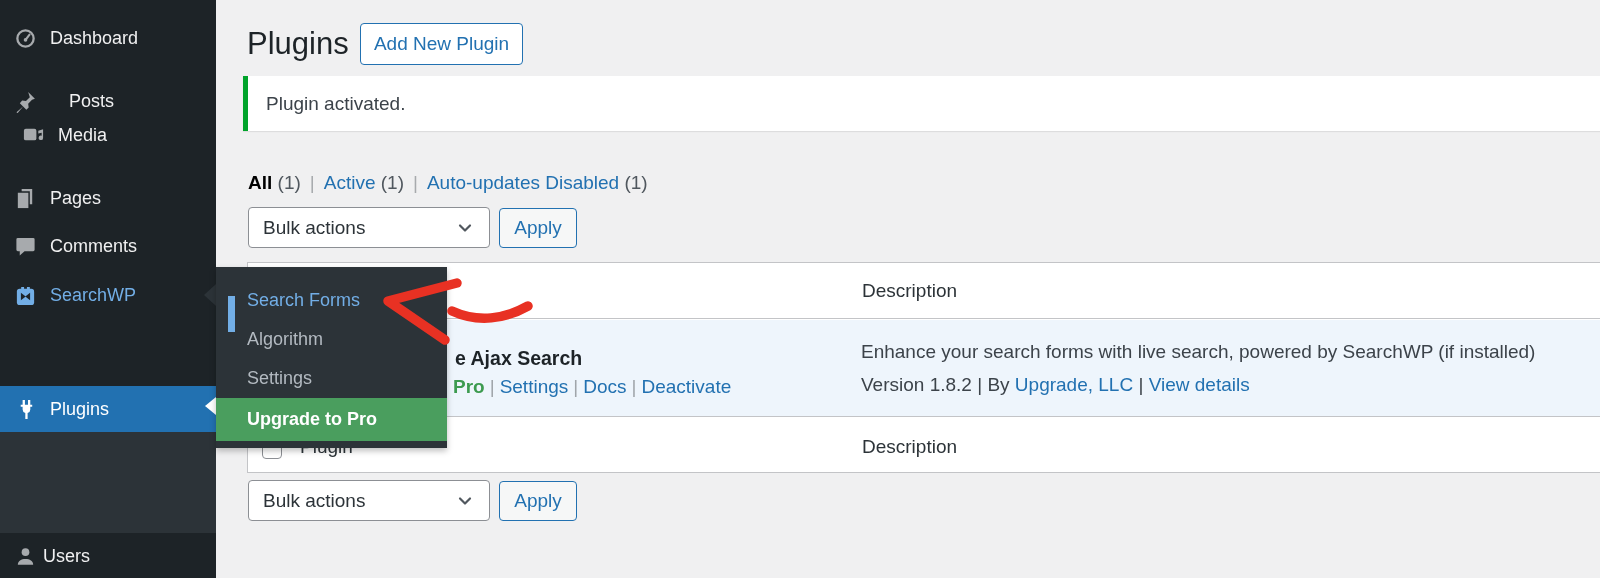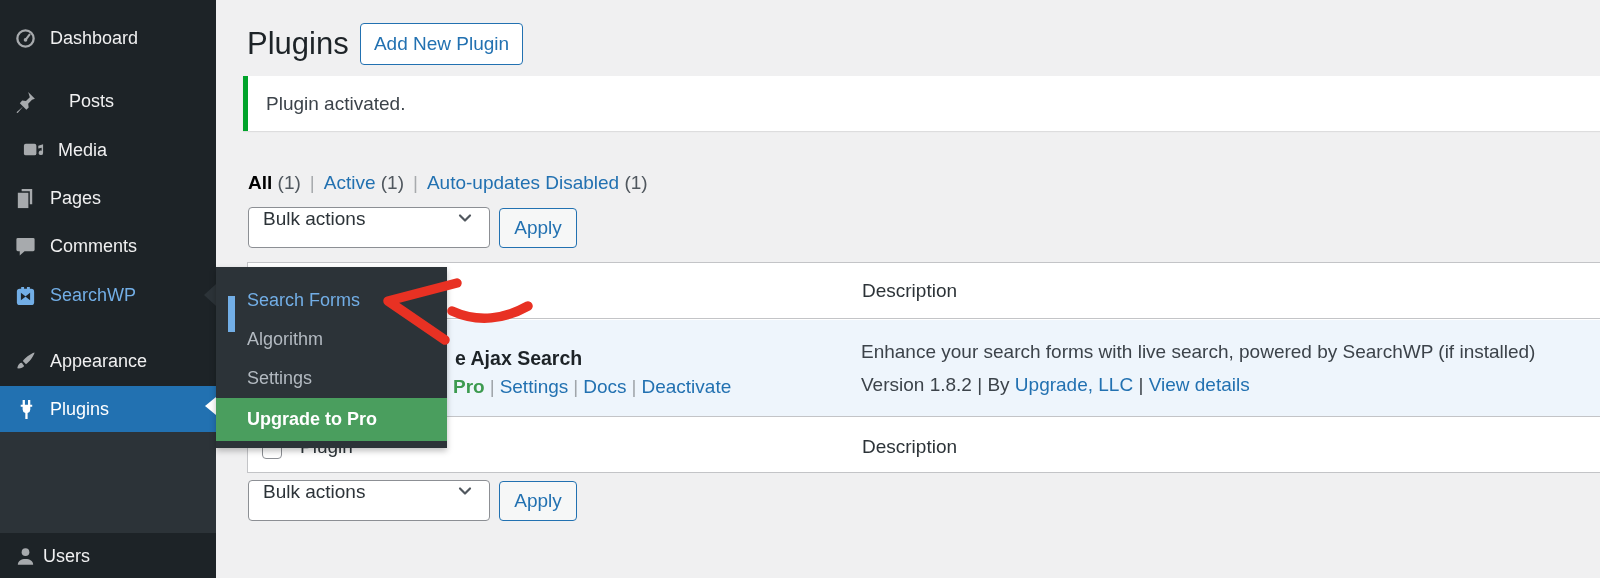--- a/index.html
+++ b/index.html
@@ -35,21 +35,21 @@
   .notice{position:absolute;left:243px;top:76px;width:1357px;height:55px;background:#fff;
     border-left:5px solid #00a32a;box-shadow:0 1px 1px rgba(0,0,0,.08);
     display:flex;align-items:center;padding-left:18px;font-size:19px;color:#3c434a;}
   .filters{position:absolute;left:248px;top:172px;font-size:19px;color:#50575e;
     display:flex;align-items:center;gap:9px;}
   .filter-all{color:#000;font-weight:bold;}
   .filter-link{color:#2271b1;cursor:pointer;text-decoration:none;}
   .filter-count{color:#50575e;}
   .filter-sep{color:#a7aaad;}
   .bulk-select{position:absolute;left:248px;width:242px;height:41px;background:#fff;
-    border:1.5px solid #8c8f94;border-radius:4px;display:flex;
+    border:1.5px solid #8c8f94;border-radius:4px;display:flex;align-items:center;
     padding:0 14px;font-size:19px;color:#2c3338;cursor:pointer;gap:44px;}
   .bulk-select .chev{margin-left:auto;width:20px;height:20px;}
   .apply-btn{position:absolute;left:499px;width:78px;height:40px;background:#f6f7f7;
     border:1.5px solid #2271b1;border-radius:4px;color:#2271b1;font-size:19px;
     display:flex;align-items:center;justify-content:center;cursor:pointer;font-family:inherit;}
   .bulk-top .bulk-select{top:207px;}  .bulk-top .apply-btn{top:208px;}
   .bulk-bottom .bulk-select{top:480px;} .bulk-bottom .apply-btn{top:481px;}
   
   .plugins-table{position:absolute;left:247px;top:262px;width:1353px;height:211px;background:#fff;
     border-top:1px solid #c3c4c7;border-bottom:1px solid #c3c4c7;border-left:1px solid #c3c4c7;}
@@ -159,21 +159,21 @@
 
     <div class="menu-item" style="top:85px;gap:32px;">
       <span class="mi-icon">
           <svg viewBox="0 0 24 24" fill="currentColor">
             <path d="M14.8 2.2l7 7-3 1.1-4 4 .5 4-2.4 2.4-3.4-3.4-5.8 6.9-1.1-1.1 6.9-5.8-3.4-3.4L8.5 11l4 .5 4-4z"></path>
           </svg>
         </span>
       <span class="mi-label">Posts</span>
     </div>
 
-    <div class="menu-item" style="top:134px;padding-left:22px;">
+    <div class="menu-item" style="top:119px;padding-left:22px;">
       <span class="mi-icon">
           <svg viewBox="0 0 24 24" fill="currentColor">
             <rect x="2" y="5" width="13" height="12" rx="2"></rect>
             <path d="M17 7l5-1.4v8.9a2.3 2.3 0 1 1-1.5-2.2V9l-3.5 1z"></path>
           </svg>
         </span>
       <span class="mi-label">Media</span>
     </div>
 
     <div class="menu-item" style="top:182px;">
@@ -199,28 +199,20 @@
       <span class="mi-icon">
           <svg viewBox="0 0 24 24">
             <path fill="currentColor" d="M7.5 3h3v3h-3zM13.5 3h3v3h-3z"></path>
             <rect x="3" y="5" width="18" height="17" rx="3" fill="currentColor"></rect>
             <path fill="#1d2327" d="M7.2 9l5 4-5 4zM16.8 9l-5 4 5 4z"></path>
           </svg>
         </span>
       <span class="mi-label">SearchWP</span>
     </div>
 
-    <div class="menu-item" style="top:345px;">
-      <span class="mi-icon">
-          <svg viewBox="0 0 24 24" fill="currentColor">
-            <path d="M21.5 2.5c-4.6 1.3-9.8 5.6-12.3 9l3.3 3.3c3.4-2.5 7.7-7.7 9-12.3zM8.2 13.2c-2.4 0-4.2 1.9-4.8 5.9 3.3.4 6-.6 7.2-2.4z"></path>
-          </svg>
-        </span>
-      <span class="mi-label">Appearance</span>
-    </div>
 
     <div class="plugins-active">
       <div class="menu-item">
         <span class="mi-icon">
             <svg viewBox="0 0 24 24" fill="currentColor">
               <path d="M9 2v5H7v2h2v3a3.9 3.9 0 0 0 2.8 3.7V22h2.4v-6.3A3.9 3.9 0 0 0 17 12V9h2V7h-2V2h-2.4v5h-3.2V2z"></path>
             </svg>
           </span>
         <span class="mi-label">Plugins</span>
       </div>

